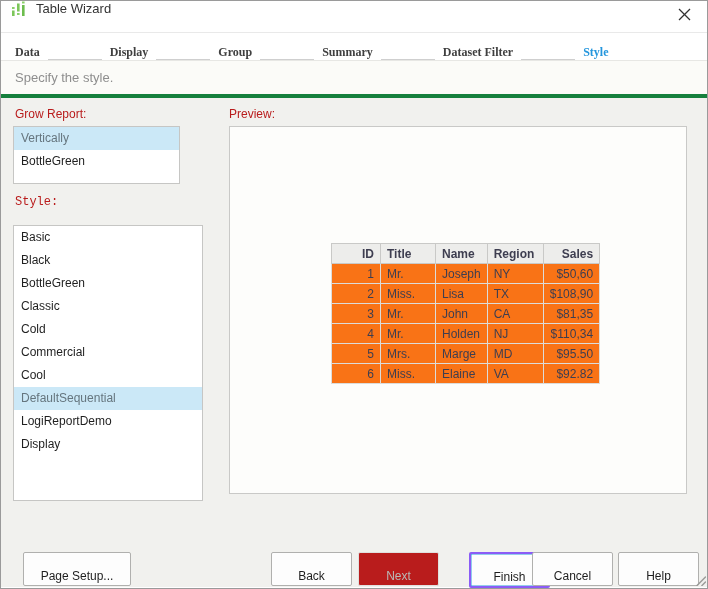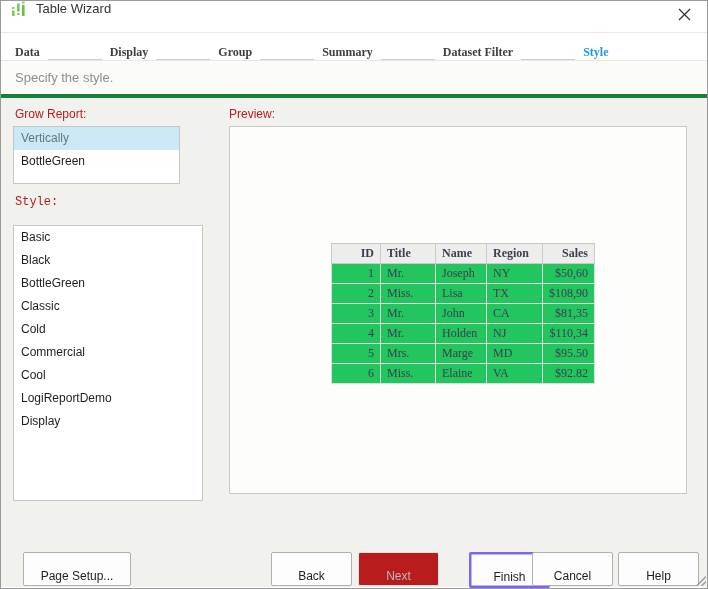--- a/index.html
+++ b/index.html
@@ -26,21 +26,21 @@
   .listbox { position:absolute; background:#ffffff; border:1px solid #c6c6c4; overflow:hidden; }
   #grow-label { left:14px; top:9px; }
   #grow-list { left:12px; top:28px; width:167px; height:58px; }
   #style-label { left:14px; top:97px;font-family:Liberation Mono, monospace; }
   #style-list { left:12px; top:112px; width:190px; height:276px;margin-top:15px; }
   .list-item { height:23px; line-height:23px; padding:0 7px; font-size:12px; color:#1f1f1f; cursor:default; white-space:nowrap; }
   .list-item.selected { background:#cbe8f7; color:#65757e; }
   #preview-label { left:228px; top:9px; }
   .preview-panel { position:absolute; left:228px; top:28px; width:458px; height:368px; background:#fdfdfb; border:1px solid #c9c9c7; }
   
-  .preview-table { position:absolute; left:101px; top:116px; border-collapse:collapse; table-layout:fixed; background:#22c55e;font-family:Liberation Serif, serif; }
+  .preview-table { position:absolute; left:101px; top:116px; border-collapse:collapse; table-layout:fixed; background:#f97316; }
   .preview-table th, .preview-table td {
     height:20px; padding:0 6px; font-size:12px; color:#3e3e50;
     border:1px solid #dcdcda; white-space:nowrap; overflow:hidden;
   }
   .preview-table th { background:#ededeb; font-weight:bold; border-color:#c9c9c7; text-align:left; }
   .preview-table th:first-child, .preview-table td:first-child { text-align:right; }
   .preview-table th:last-child,  .preview-table td:last-child  { text-align:right; }
   .col-id{width:49px;} .col-title{width:55px;} .col-name{width:51px;} .col-region{width:56px;} .col-sales{width:52px;}
   
   .btn {
@@ -107,20 +107,21 @@
 
     <div class="panel-label" id="style-label">Style:</div>
     <div class="listbox" id="style-list">
         <div class="list-item">Basic</div>
         <div class="list-item">Black</div>
         <div class="list-item">BottleGreen</div>
         <div class="list-item">Classic</div>
         <div class="list-item">Cold</div>
         <div class="list-item">Commercial</div>
         <div class="list-item">Cool</div>
+        <div class="list-item selected">DefaultSequential</div>
         <div class="list-item">LogiReportDemo</div>
         <div class="list-item">Display</div>
       </div>
 
     <div class="panel-label" id="preview-label">Preview:</div>
     <div class="preview-panel">
       <table class="preview-table">
         <colgroup>
           <col class="col-id">
             <col class="col-title">

